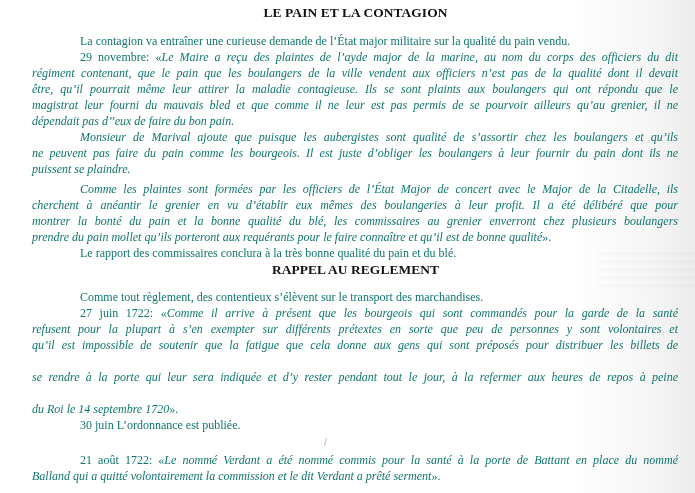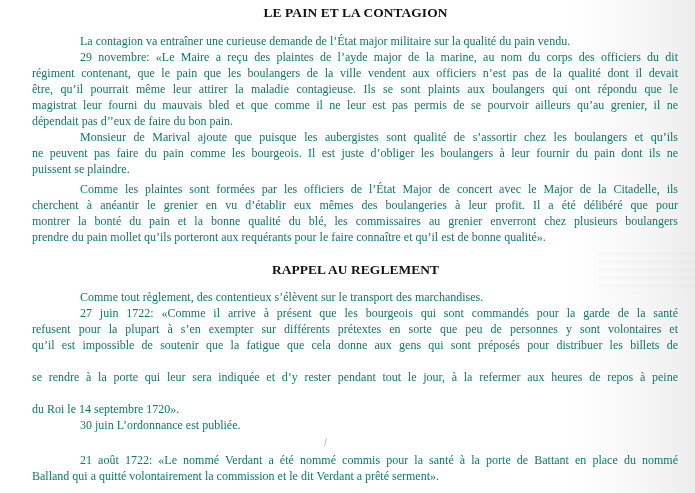--- a/index.html
+++ b/index.html
@@ -45,21 +45,21 @@
       color: #0f766e;
     }
     .justify {
       text-align: justify;
       text-align-last: justify;
       white-space: normal;
       height: 16px;
       overflow: hidden;
     }
     .indent { left: 72px; width: 598px; }
-    .it { }
+    .it { font-style: italic; }
 
     .bleed {
       position: absolute;
       left: 590px;
       top: 248px;
       width: 100px;
       height: 45px;
       background:
         repeating-linear-gradient(to bottom, rgba(0,0,0,0) 0px, rgba(0,0,0,0) 4px, rgba(0,0,0,0.035) 5px, rgba(0,0,0,0) 8px);
       opacity: 0.7;
@@ -94,20 +94,21 @@
   <div class="line it indent justify" style="top:129px">Monsieur de Marival ajoute que puisque les aubergistes sont qualité de s’assortir chez les boulangers et qu’ils</div>
   <div class="line it justify" style="top:145px">ne peuvent pas faire du pain comme les bourgeois. Il est juste d’obliger les boulangers à leur fournir du pain dont ils ne</div>
   <div class="line it" style="top:161px">puissent se plaindre.</div>
 
   <div class="line it indent justify" style="top:181px">Comme les plaintes sont formées par les officiers de l’État Major de concert avec le Major de la Citadelle, ils</div>
   <div class="line it justify" style="top:197px">cherchent à anéantir le grenier en vu d’établir eux mêmes des boulangeries à leur profit. Il a été délibéré que pour</div>
   <div class="line it justify" style="top:213px">montrer la bonté du pain et la bonne qualité du blé, les commissaires au grenier enverront chez plusieurs boulangers</div>
   <div class="line" style="top:229px">
     <span class="it">prendre du pain mollet qu’ils porteront aux requérants pour le faire connaître et qu’il est de bonne qualité</span><span>».</span>
   </div>
+  <div class="line indent" style="top:245px">Le rapport des commissaires conclura à la très bonne qualité du pain et du blé.</div>
 
   <div class="section-title title-2">RAPPEL AU REGLEMENT</div>
 
   <div class="line indent" style="top:289px">Comme tout règlement, des contentieux s’élèvent sur le transport des marchandises.</div>
 
   <div class="line indent justify" style="top:305px">
     <span>27 juin 1722: «</span><span class="it">Comme il arrive à présent que les bourgeois qui sont commandés pour la garde de la santé</span>
   </div>
   <div class="line it justify" style="top:321px">refusent pour la plupart à s’en exempter sur différents prétextes en sorte que peu de personnes y sont volontaires et</div>
   <div class="line it justify" style="top:337px">qu’il est impossible de soutenir que la fatigue que cela donne aux gens qui sont préposés pour distribuer les billets de</div>

